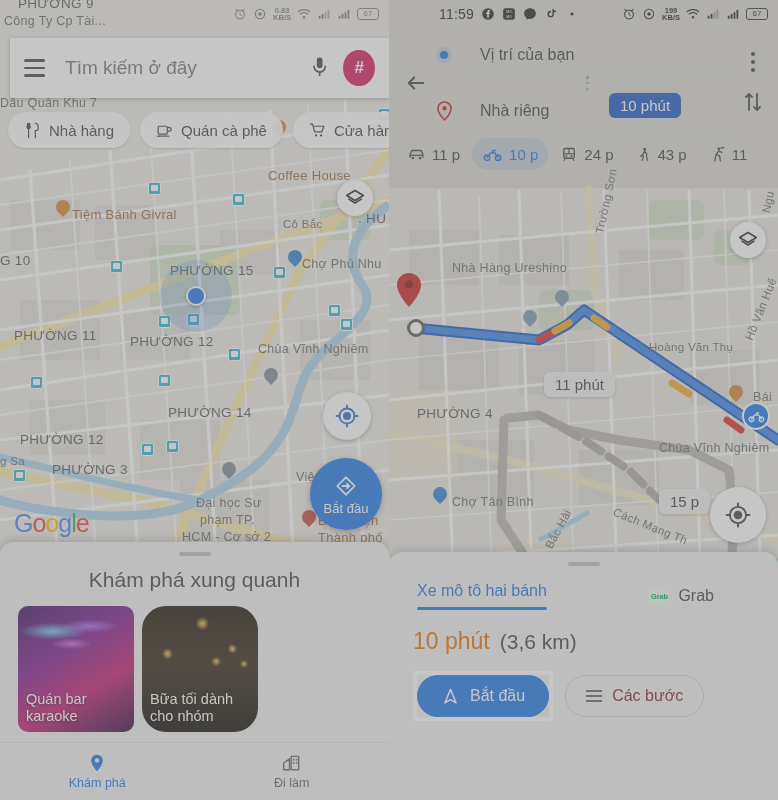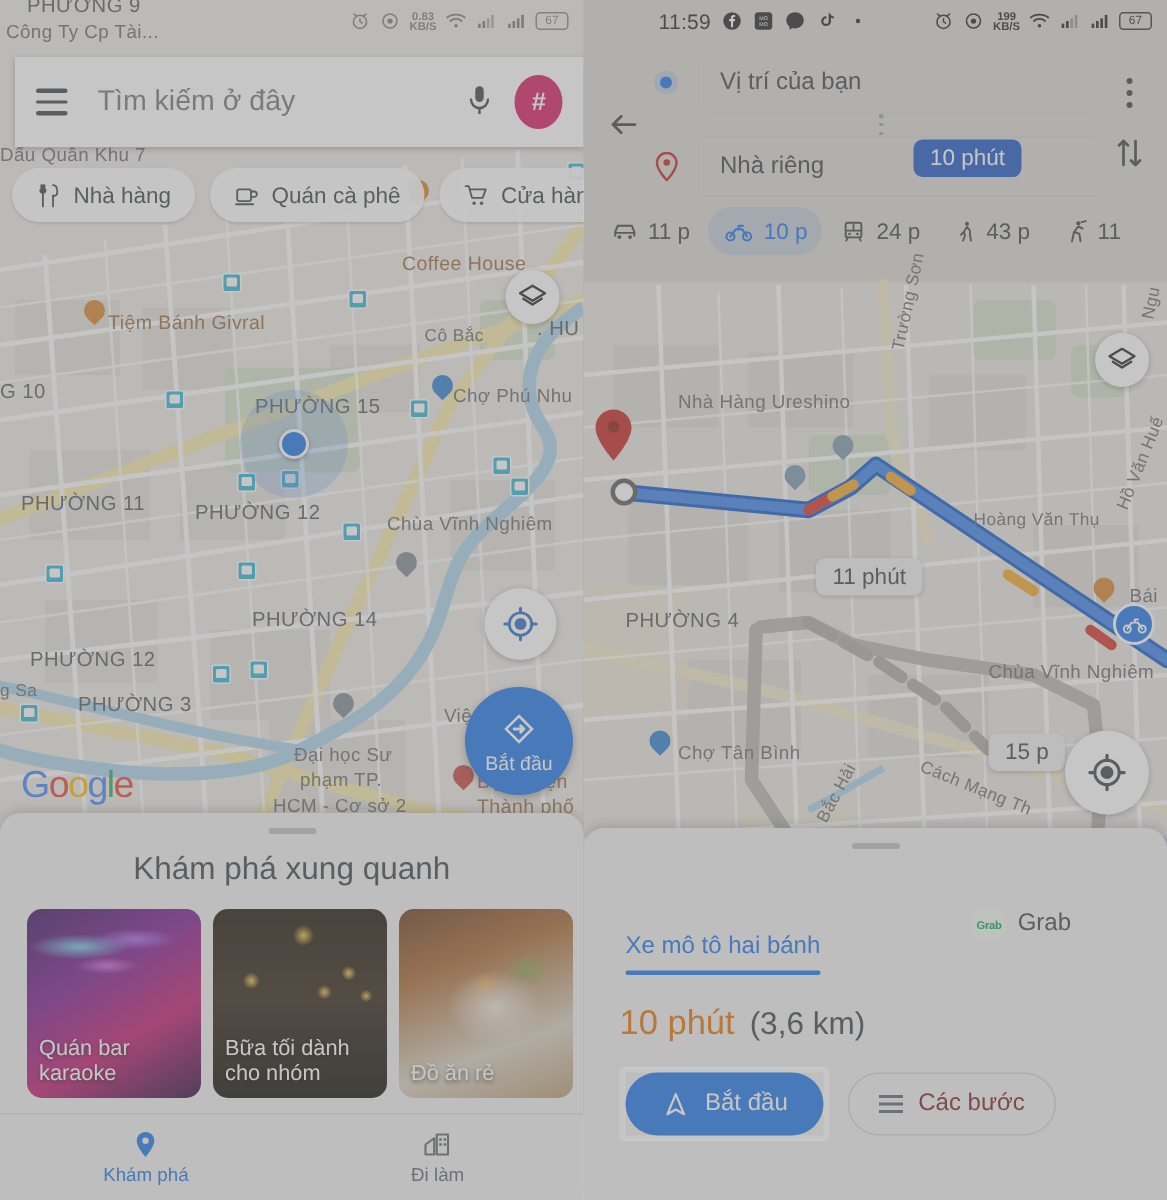--- a/index.html
+++ b/index.html
@@ -154,21 +154,21 @@
     color: #fff; font-size: 14.5px; line-height: 17px;
     text-shadow: 0 1px 3px rgba(0,0,0,.7);
   }
   .card1 { background: linear-gradient(150deg,#3b1060 0%,#7a1a8f 35%,#c2186e 65%,#2b0a3d 100%); }
   .card1::before{ content:''; position:absolute; inset:0;
     background:
       radial-gradient(ellipse 48px 12px at 30% 20%, rgba(120,230,255,.85), transparent 70%),
       radial-gradient(ellipse 40px 10px at 62% 16%, rgba(180,120,255,.8), transparent 70%),
       radial-gradient(ellipse 30px 8px at 46% 30%, rgba(255,140,255,.6), transparent 70%);
   }
-  .card2 { background: linear-gradient(180deg,#1b1206 0%,#2d2212 45%,#0f0b05 100%); }
+  .card2 { background: linear-gradient(180deg,#1b1206 0%,#2d2212 45%,#0f0b05 100%); border-radius: 24px; }
   .card2::before{ content:''; position:absolute; inset:0;
     background:
       radial-gradient(circle 10px at 52% 14%, #f0c040, transparent 70%),
       radial-gradient(circle 8px at 22% 38%, #f3c24d, transparent 70%),
       radial-gradient(circle 7px at 78% 34%, #f3c24d, transparent 70%),
       radial-gradient(circle 7px at 64% 44%, #eab84a, transparent 70%),
       radial-gradient(circle 6px at 88% 46%, #e8b84a, transparent 70%);
   }
   .card3 { background: linear-gradient(160deg,#6b3a1a 0%,#a9672f 30%,#d9d0c0 70%,#b89a72 100%); }
   .card3::before{ content:''; position:absolute; inset:0;
@@ -231,21 +231,21 @@
     position: absolute; z-index: 36; width: 18px; height: 18px; border-radius: 50%;
     background: #fff; border: 3px solid #5a5a5a;
   }
   .moto-badge {
     position: absolute; z-index: 36; width: 28px; height: 28px; border-radius: 50%;
     background: #1a73e8; border: 2px solid #fff; display:flex; align-items:center; justify-content:center;
   }
 
   .sheet-right { height: 248px; }
   .tabs { display: flex; align-items: center; padding: 0 28px; margin-top: 16px; }
-  .tab { font-size: 16px; color: #5f6368; padding-bottom: 10px; position: relative; margin-top: 40px; }
+  .tab { font-size: 16px; color: #5f6368; padding-bottom: 10px; position: relative; }
   .tab.active { color: #1a73e8; }
   .tab.active::after {
     content: ''; position: absolute; left: 0; right: 0; bottom: 0; height: 3px;
     background: #1a73e8; border-radius: 2px;
   }
   .tab-grab { display: flex; align-items: center; gap: 8px; margin-left: auto; margin-right: 36px; color:#3c4043; }
   .grab-logo {
     width: 22px; height: 18px; border-radius: 4px; background: #eef7ef;
     display:flex; align-items:center; justify-content:center;
     font-size: 7.5px; font-weight: 700; color: #00a94f; letter-spacing: -.2px;
@@ -518,23 +518,20 @@
     <div class="sheet sheet-left">
       <div class="grabber"></div>
       <div class="sheet-title">Khám phá xung quanh</div>
       <div class="cards">
         <div class="card card1">
           <div class="cap">Quán bar karaoke</div>
         </div>
         <div class="card card2">
           <div class="cap">Bữa tối dành cho nhóm</div>
         </div>
-        <div class="card card3">
-          <div class="cap">Đồ ăn rẻ</div>
-        </div>
       </div>
     </div>
 
     <div class="bottomnav">
       <div class="navitem active">
         <svg width="20" height="20" viewBox="0 0 24 24">
           <path d="M12 2 C8 2 5 5 5 9 c0 5 7 13 7 13 s7-8 7-13 c0-4-3-7-7-7z" fill="#1a73e8"></path>
           <circle cx="12" cy="9" r="2.6" fill="#f1f1f1"></circle>
         </svg>
         <span class="lbl">Khám phá</span>

